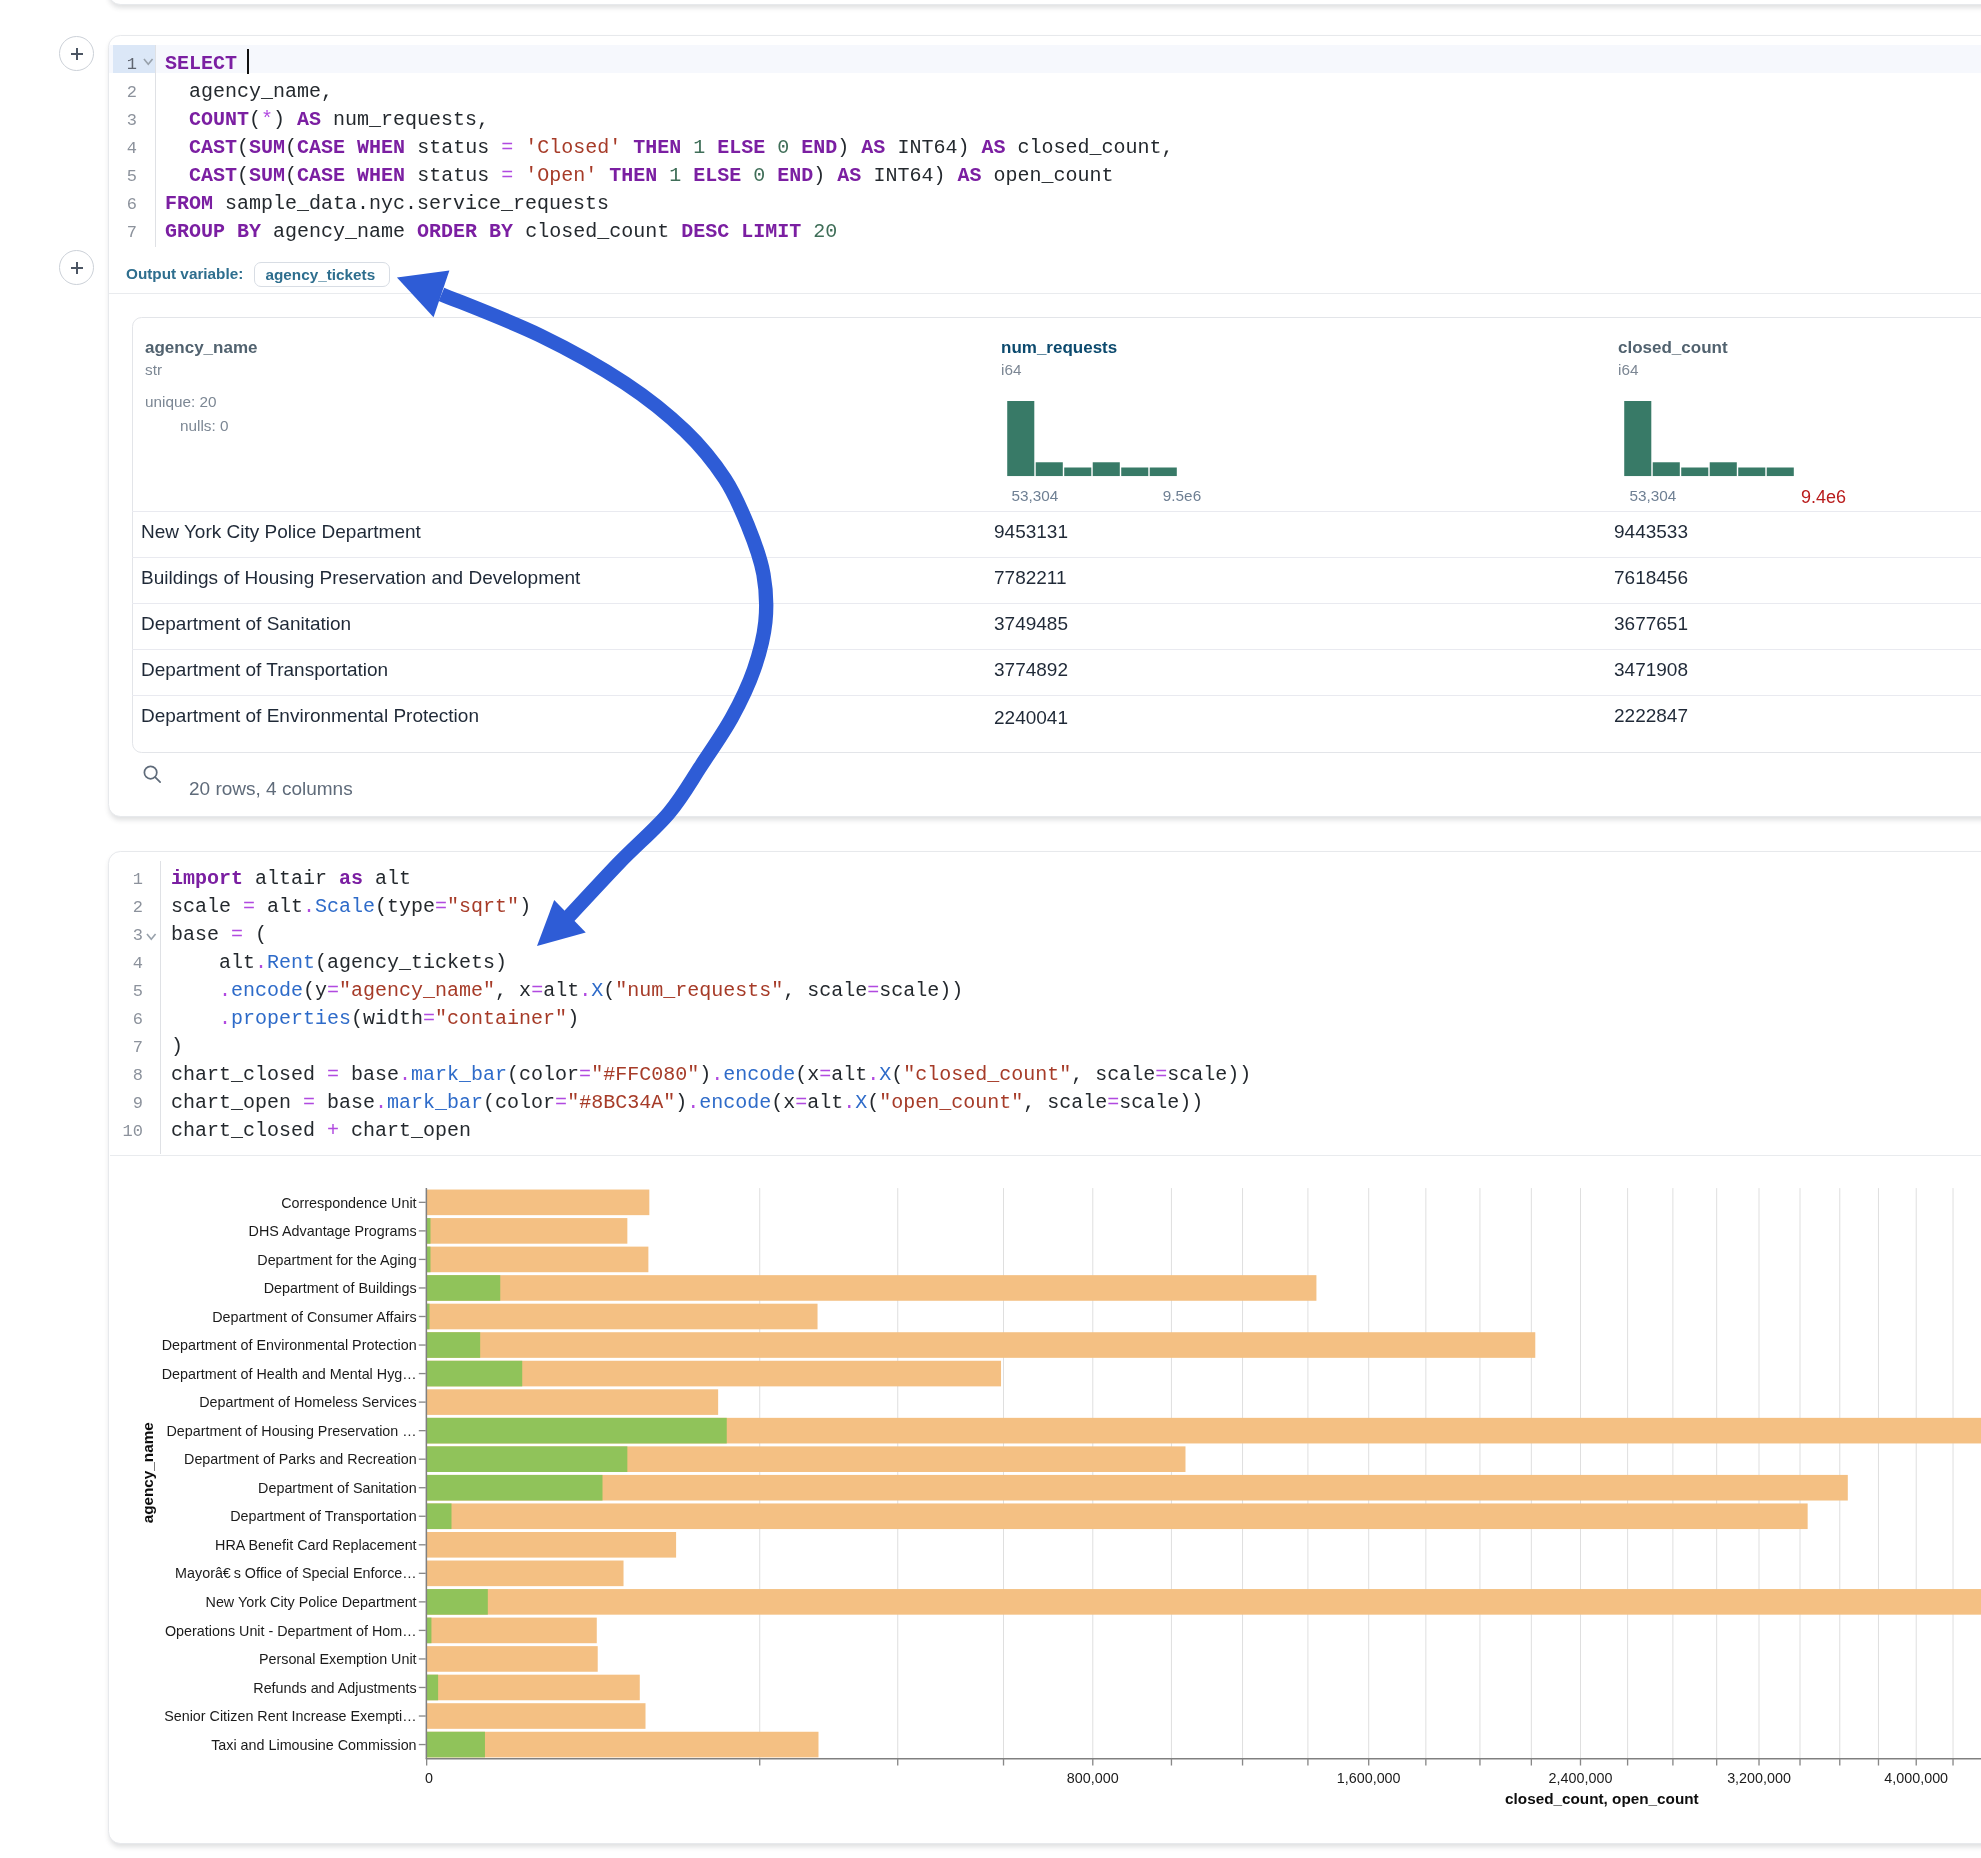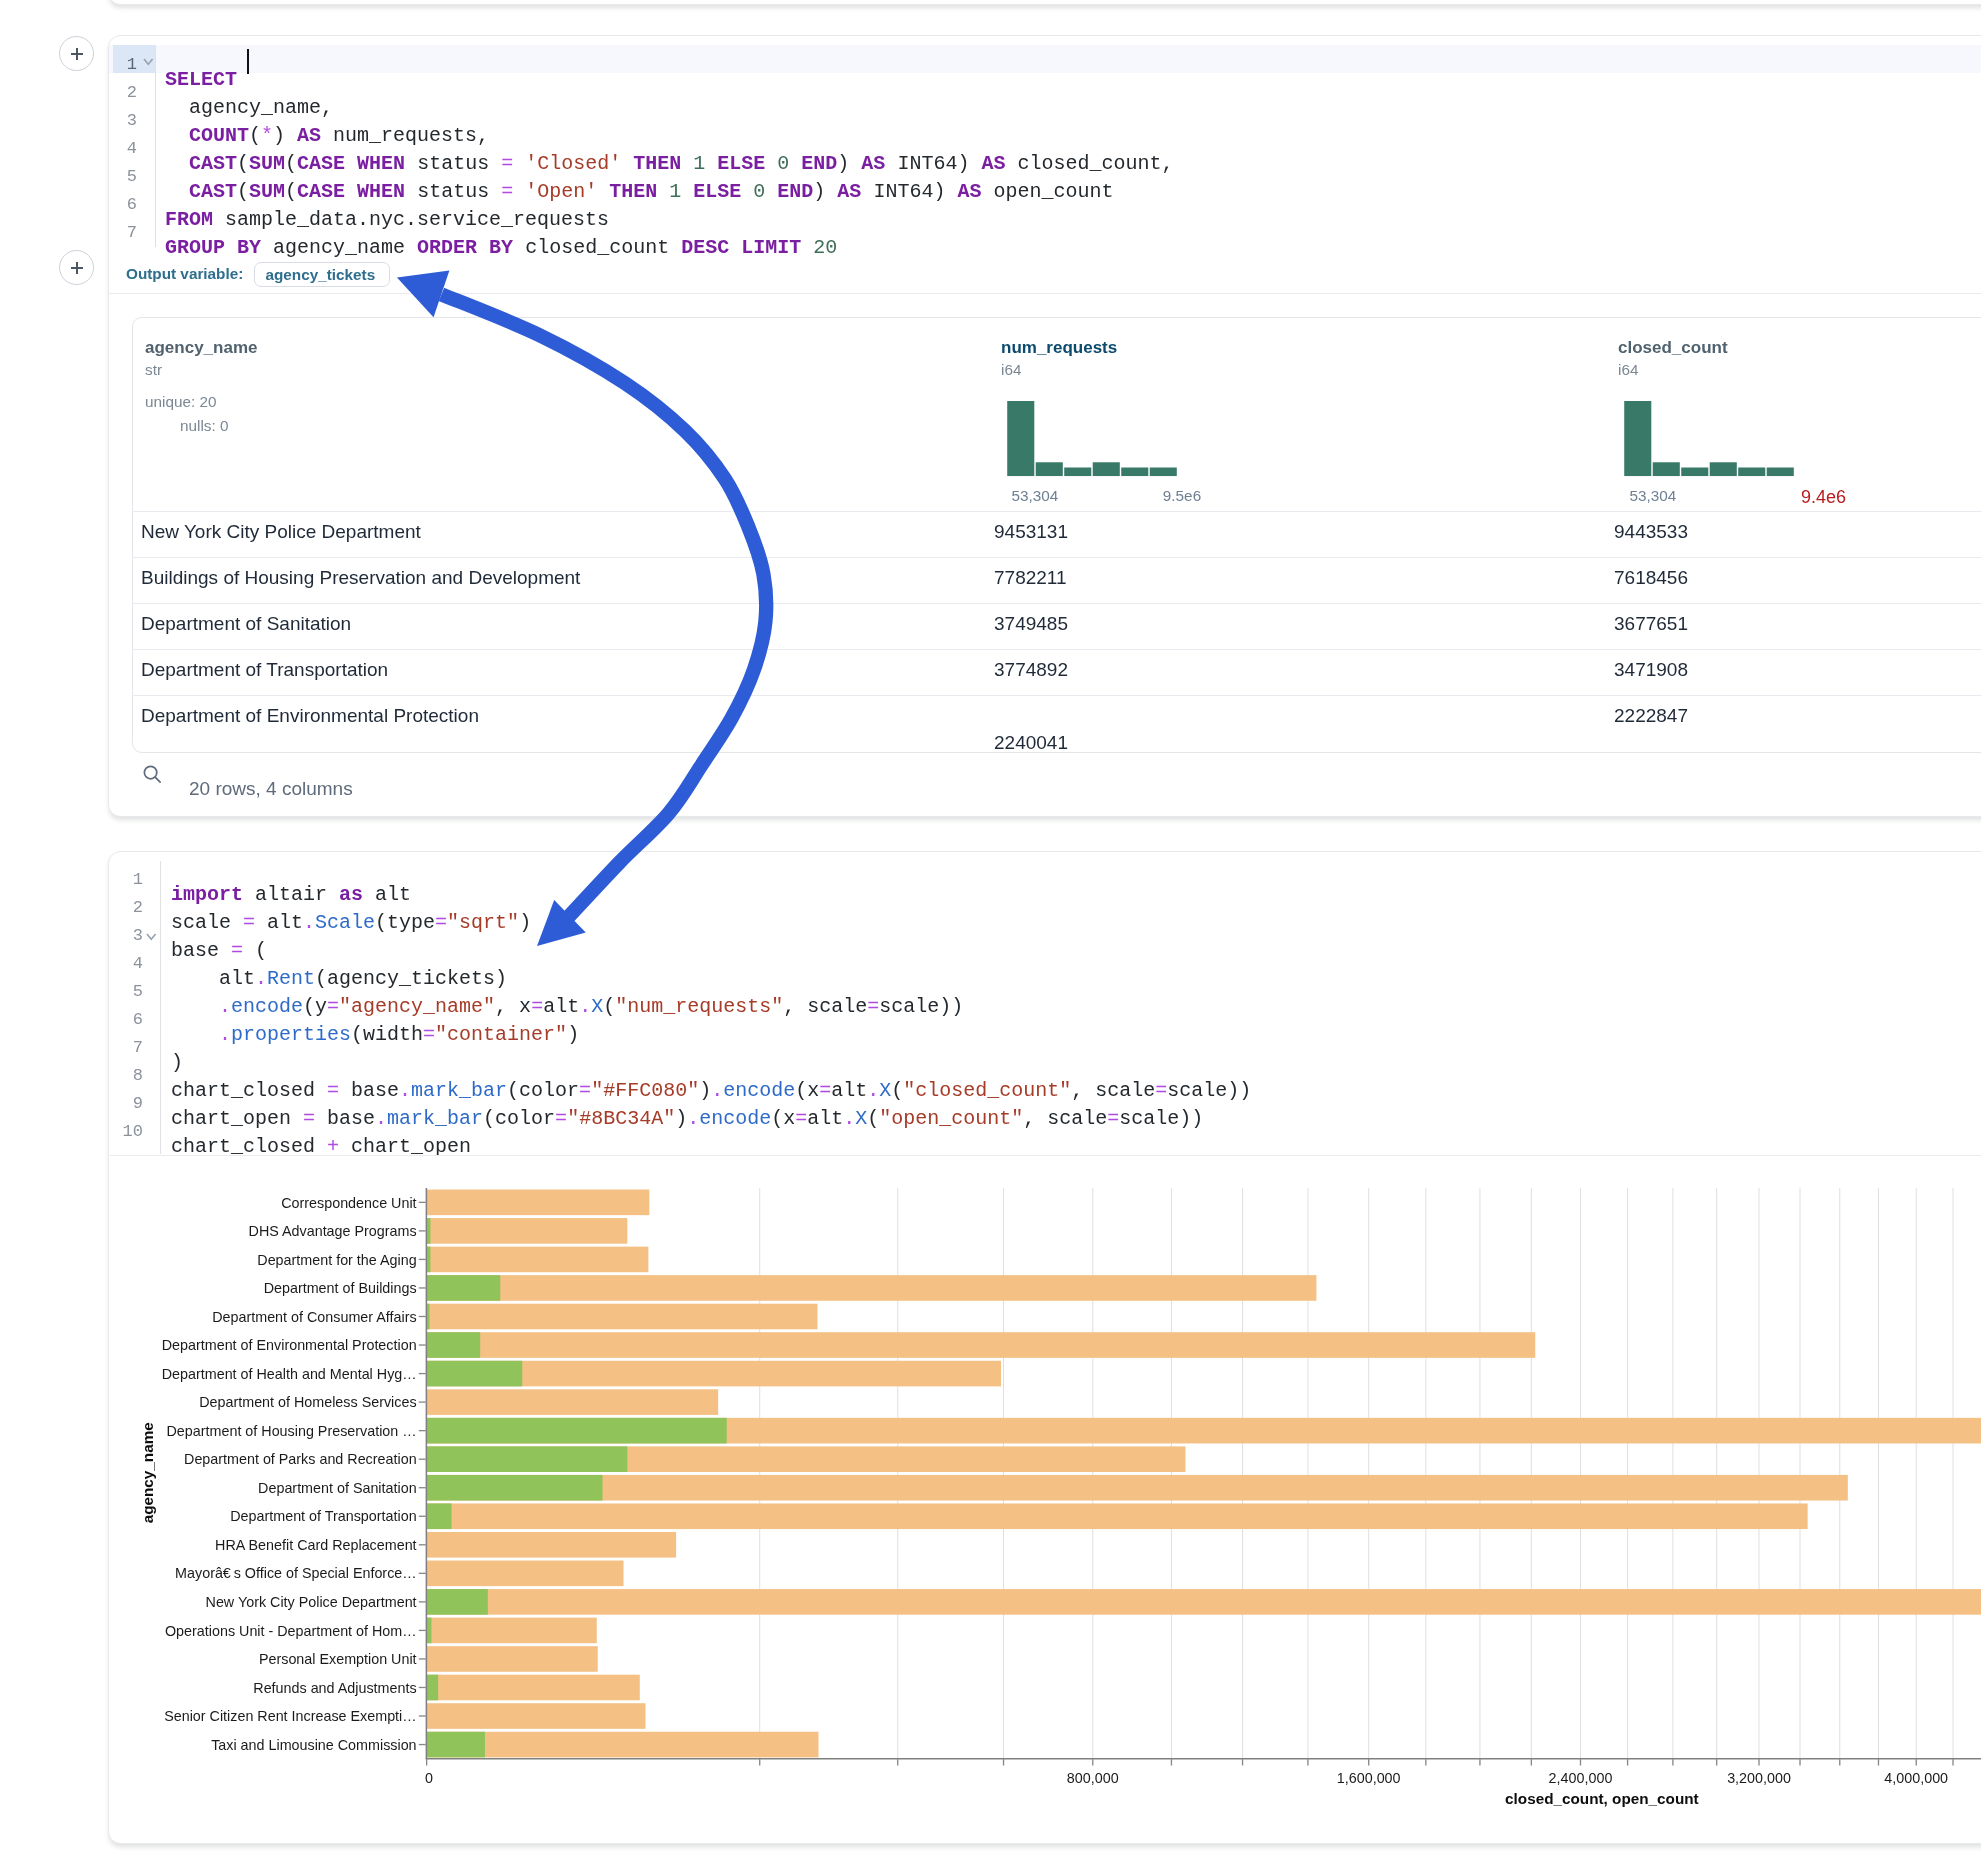--- a/index.html
+++ b/index.html
@@ -5,21 +5,21 @@
 * { margin:0; padding:0; box-sizing:border-box; }
 html,body { width:1982px; height:1858px; background:#ffffff; overflow:hidden; position:relative;
   font-family:"Liberation Sans", sans-serif; }
 .card { position:absolute; left:108px; width:1899px; background:#fff;
   border:1px solid #e7e9ec; border-radius:12.4px;
   box-shadow:0 3.8px 5.7px -1px rgba(55,60,68,0.16); }
 .plusbtn { position:absolute; width:35px; height:35px; border-radius:50%;
   background:#fff; border:1px solid #ccd1d8; }
 .plusbtn:before { content:""; position:absolute; left:10.5px; top:16.3px; width:12.4px; height:2.1px; background:#4b5563; }
 .plusbtn:after { content:""; position:absolute; left:15.7px; top:11px; width:2.1px; height:12.4px; background:#4b5563; }
-.code { position:absolute; font-family:"Liberation Mono", monospace; font-size:20px; line-height:28px; white-space:pre; color:#24292e;margin-top:16px; }
+.code { position:absolute; font-family:"Liberation Mono", monospace; font-size:20px; line-height:28px; white-space:pre; color:#24292e; }
 .gut { position:absolute; font-family:"Liberation Mono", monospace; font-size:17px; line-height:28px; color:#8c929c; text-align:right; white-space:pre; }
 .kw { color:#7b1fa2; font-weight:bold; }
 .op { color:#b14ae0; }
 .st { color:#a63b28; }
 .nu { color:#3f6e58; }
 .fn { color:#2e6bc9; }
 .rowtxt { position:absolute; font-size:19px; color:#1f2937; }
 .sep { position:absolute; left:132px; right:0; height:1px; background:#e9eaf0; }
 </style>
 </head>
@@ -109,21 +109,21 @@
 <div class="sep" style="top:603px;"></div>
 <div class="rowtxt" style="left:141px; top:613px;">Department of Sanitation</div>
 <div class="rowtxt" style="left:994px; top:613px;">3749485</div>
 <div class="rowtxt" style="left:1614px; top:613px;">3677651</div>
 <div class="sep" style="top:649px;"></div>
 <div class="rowtxt" style="left:141px; top:659px;">Department of Transportation</div>
 <div class="rowtxt" style="left:994px; top:659px;">3774892</div>
 <div class="rowtxt" style="left:1614px; top:659px;">3471908</div>
 <div class="sep" style="top:695px;"></div>
 <div class="rowtxt" style="left:141px; top:705px;">Department of Environmental Protection</div>
-<div class="rowtxt" style="left:994px; top:732px;text-align:right;">2240041</div>
+<div class="rowtxt" style="left:994px; top:707px;text-align:right;">2240041</div>
 <div class="rowtxt" style="left:1614px; top:705px;">2222847</div>
 
 <svg style="position:absolute; left:142px; top:764px;" width="21" height="21" viewBox="0 0 22 22">
   <circle cx="9" cy="9" r="6.5" fill="none" stroke="#5f6b7a" stroke-width="1.8"></circle>
   <line x1="14" y1="14" x2="19" y2="19" stroke="#5f6b7a" stroke-width="1.8" stroke-linecap="round"></line>
 </svg>
 <div style="position:absolute; left:189px; top:765px; font-size:19px; color:#5f6b7a;margin-top:13px;">20 rows, 4 columns</div>
 
 <div class="card" style="top:851px; height:993px;"></div>
 

